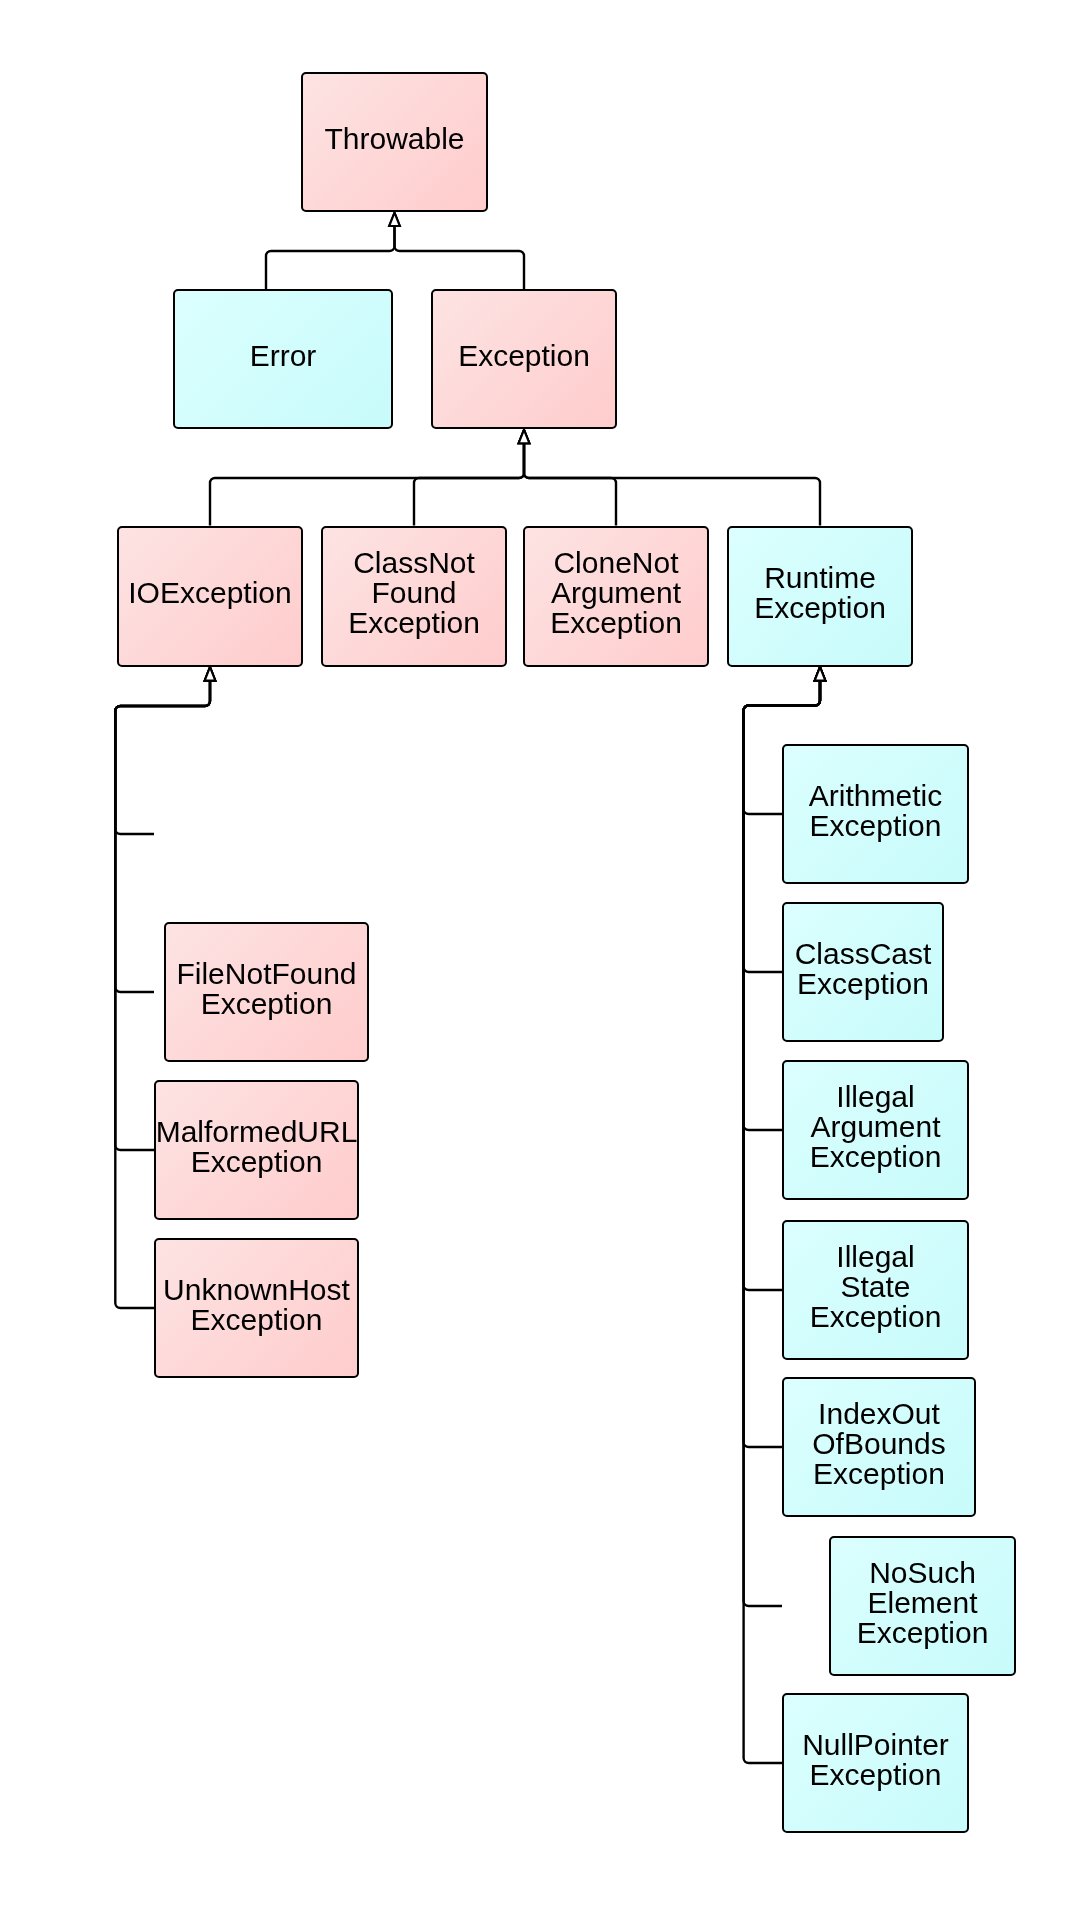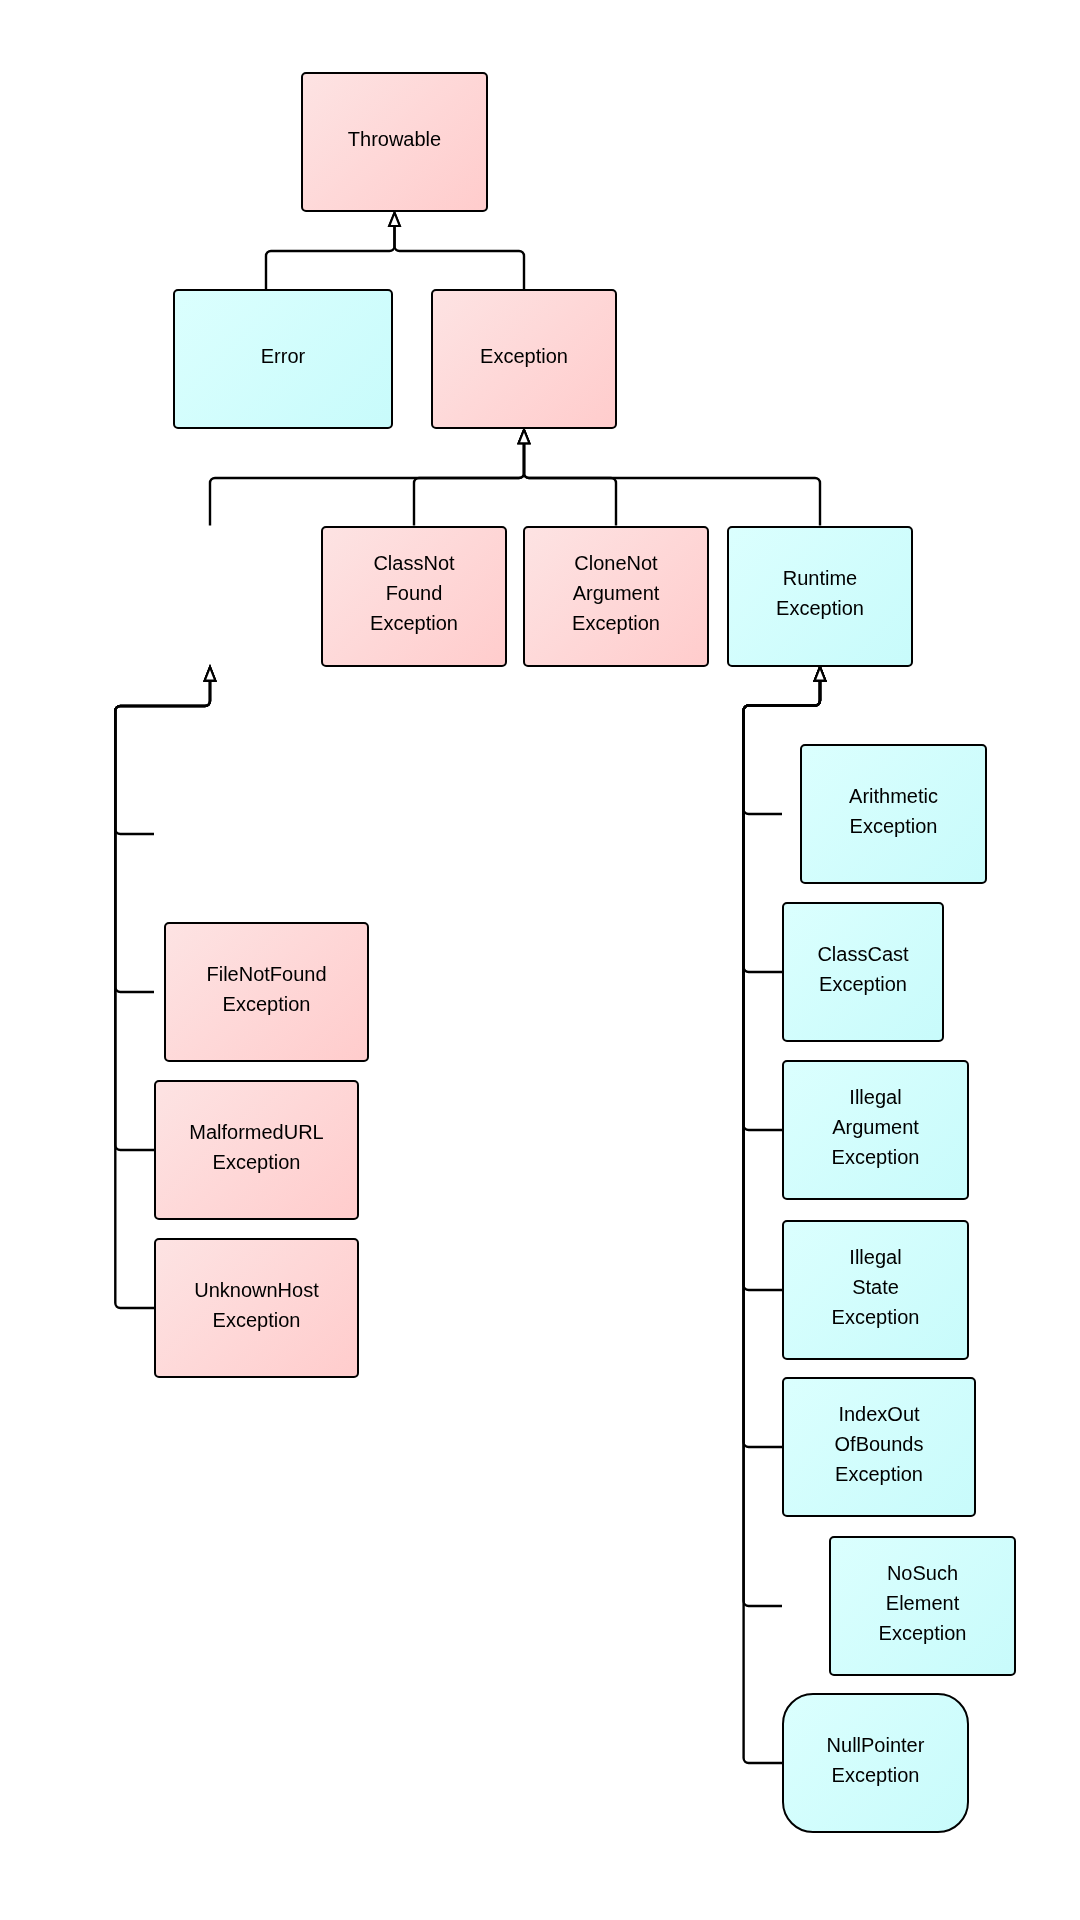--- a/index.html
+++ b/index.html
@@ -3,21 +3,21 @@
 <meta charset="utf-8">
 <title>Java Exception Hierarchy</title>
 <style>
   html,body{margin:0;padding:0;background:#ffffff;}
   body{width:1080px;height:1920px;overflow:hidden;
        font-family:"Liberation Sans", sans-serif;}
   #canvas{position:relative;width:1080px;height:1920px;background:#ffffff;}
   svg.edges{position:absolute;left:0;top:0;width:1080px;height:1920px;}
   .node{position:absolute;box-sizing:border-box;border:2px solid #000000;
         border-radius:5px;display:flex;align-items:center;justify-content:center;
-        text-align:center;color:#000000;font-size:20px;line-height:30px;
+        text-align:center;color:#000000;font-size:30px;line-height:30px;
         letter-spacing:0;}
   .node.pink{background:linear-gradient(135deg,#fde3e3 0%,#ffcccc 100%);}
   .node.cyan{background:linear-gradient(135deg,#dbfffe 0%,#c8fbfb 100%);}
   .lbl{white-space:pre-line;display:block;transform:translate3d(0,-2.7px,0);}
 </style>
 </head>
 <body>
 
 <div id="canvas">
 
@@ -94,20 +94,23 @@
 
   <div class="node pink" style="background: linear-gradient(135deg, rgb(253, 227, 227) 0%, rgb(255, 204, 204) 100%); border-color: rgb(0, 0, 0); color: rgb(0, 0, 0); left: 301px; top: 72px; width: 187px; height: 140px;">
     <span class="lbl">Throwable</span>
   </div>
   <div class="node cyan" style="background: linear-gradient(135deg, rgb(219, 255, 254) 0%, rgb(200, 251, 251) 100%); border-color: rgb(0, 0, 0); color: rgb(0, 0, 0); left: 173px; top: 289.2px; width: 220px; height: 140px;">
     <span class="lbl">Error</span>
   </div>
   <div class="node pink" style="background: linear-gradient(135deg, rgb(253, 227, 227) 0%, rgb(255, 204, 204) 100%); border-color: rgb(0, 0, 0); color: rgb(0, 0, 0); left: 431px; top: 289.2px; width: 186px; height: 140px;">
     <span class="lbl">Exception</span>
   </div>
+  <div class="node pink" style="background: linear-gradient(135deg, rgb(253, 227, 227) 0%, rgb(255, 204, 204) 100%); border-color: rgb(0, 0, 0); color: rgb(0, 0, 0); left: 117px; top: 525.6px; width: 186px; height: 141px;">
+    <span class="lbl">IOException</span>
+  </div>
   <div class="node pink" style="background: linear-gradient(135deg, rgb(253, 227, 227) 0%, rgb(255, 204, 204) 100%); border-color: rgb(0, 0, 0); color: rgb(0, 0, 0); left: 321px; top: 525.6px; width: 186px; height: 141px;">
     <span class="lbl">ClassNot
 Found
 Exception</span>
   </div>
   <div class="node pink" style="background: linear-gradient(135deg, rgb(253, 227, 227) 0%, rgb(255, 204, 204) 100%); border-color: rgb(0, 0, 0); color: rgb(0, 0, 0); left: 523px; top: 525.6px; width: 186px; height: 141px;">
     <span class="lbl">CloneNot
 Argument
 Exception</span>
   </div>
@@ -120,21 +123,21 @@
 Exception</span>
   </div>
   <div class="node pink" style="background: linear-gradient(135deg, rgb(253, 227, 227) 0%, rgb(255, 204, 204) 100%); border-color: rgb(0, 0, 0); color: rgb(0, 0, 0); left: 154px; top: 1080px; width: 205px; height: 140px;">
     <span class="lbl">MalformedURL
 Exception</span>
   </div>
   <div class="node pink" style="background: linear-gradient(135deg, rgb(253, 227, 227) 0%, rgb(255, 204, 204) 100%); border-color: rgb(0, 0, 0); color: rgb(0, 0, 0); left: 154px; top: 1238px; width: 205px; height: 140px;">
     <span class="lbl">UnknownHost
 Exception</span>
   </div>
-  <div class="node cyan" style="background: linear-gradient(135deg, rgb(219, 255, 254) 0%, rgb(200, 251, 251) 100%); border-color: rgb(0, 0, 0); color: rgb(0, 0, 0); left: 800px; top: 744px; width: 187px; height: 140px;">
+  <div class="node cyan" style="background: linear-gradient(135deg, rgb(219, 255, 254) 0%, rgb(200, 251, 251) 100%); border-color: rgb(0, 0, 0); color: rgb(0, 0, 0); left: 782px; top: 744px; width: 187px; height: 140px;">
     <span class="lbl">Arithmetic
 Exception</span>
   </div>
   <div class="node cyan" style="background: linear-gradient(135deg, rgb(219, 255, 254) 0%, rgb(200, 251, 251) 100%); border-color: rgb(0, 0, 0); color: rgb(0, 0, 0); left: 782px; top: 902px; width: 162px; height: 140px;">
     <span class="lbl">ClassCast
 Exception</span>
   </div>
   <div class="node cyan" style="background: linear-gradient(135deg, rgb(219, 255, 254) 0%, rgb(200, 251, 251) 100%); border-color: rgb(0, 0, 0); color: rgb(0, 0, 0); left: 782px; top: 1060px; width: 187px; height: 140px;">
     <span class="lbl">Illegal
 Argument
@@ -148,18 +151,18 @@
   <div class="node cyan" style="background: linear-gradient(135deg, rgb(219, 255, 254) 0%, rgb(200, 251, 251) 100%); border-color: rgb(0, 0, 0); color: rgb(0, 0, 0); left: 782px; top: 1377px; width: 194px; height: 140px;">
     <span class="lbl">IndexOut
 OfBounds
 Exception</span>
   </div>
   <div class="node cyan" style="background: linear-gradient(135deg, rgb(219, 255, 254) 0%, rgb(200, 251, 251) 100%); border-color: rgb(0, 0, 0); color: rgb(0, 0, 0); left: 782px; top: 1536px; width: 187px; height: 140px; margin-left: 47px;">
     <span class="lbl">NoSuch
 Element
 Exception</span>
   </div>
-  <div class="node cyan" style="background: linear-gradient(135deg, rgb(219, 255, 254) 0%, rgb(200, 251, 251) 100%); border-color: rgb(0, 0, 0); color: rgb(0, 0, 0); left: 782px; top: 1693px; width: 187px; height: 140px; border-radius: 31px;">
+  <div class="node cyan" style="background: linear-gradient(135deg, rgb(219, 255, 254) 0%, rgb(200, 251, 251) 100%); border-color: rgb(0, 0, 0); color: rgb(0, 0, 0); left: 782px; top: 1693px; width: 187px; height: 140px;">
     <span class="lbl">NullPointer
 Exception</span>
   </div>
 
 </div>
 
 </body></html>

